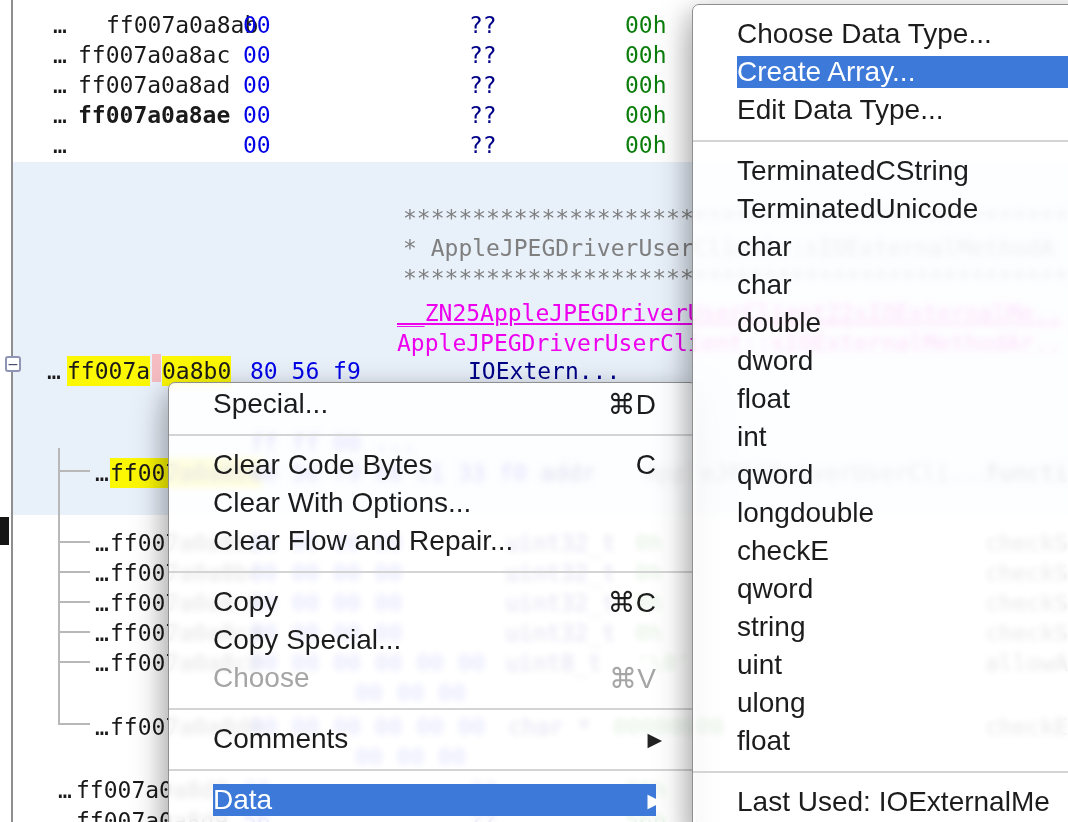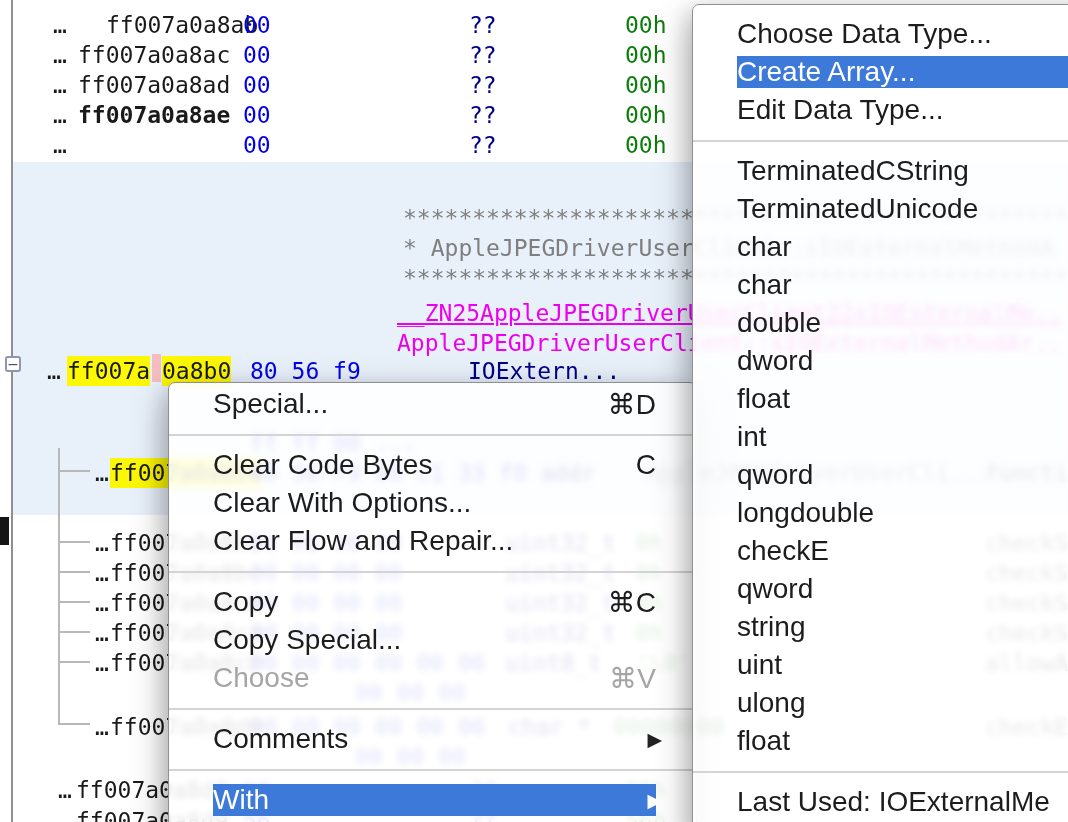--- a/index.html
+++ b/index.html
@@ -136,21 +136,21 @@
       <span class="label">Choose</span>
       <span class="shortcut">⌘V</span>
     </div>
     <div class="msep"></div>
     <div class="mi">
       <span class="label">Comments</span>
       <span class="arrow">▶</span>
     </div>
     <div class="msep"></div>
     <div class="mi hl">
-      <span class="label">With</span>
+      <span class="label">Data</span>
       <span class="arrow">▶</span>
     </div>
   </div>
 <div class="menu sub" id="data-submenu">
     <div class="mi">
       <span class="label">Choose Data Type...</span>
     </div>
     <div class="mi hl">
       <span class="label">Create Array...</span>
     </div>

